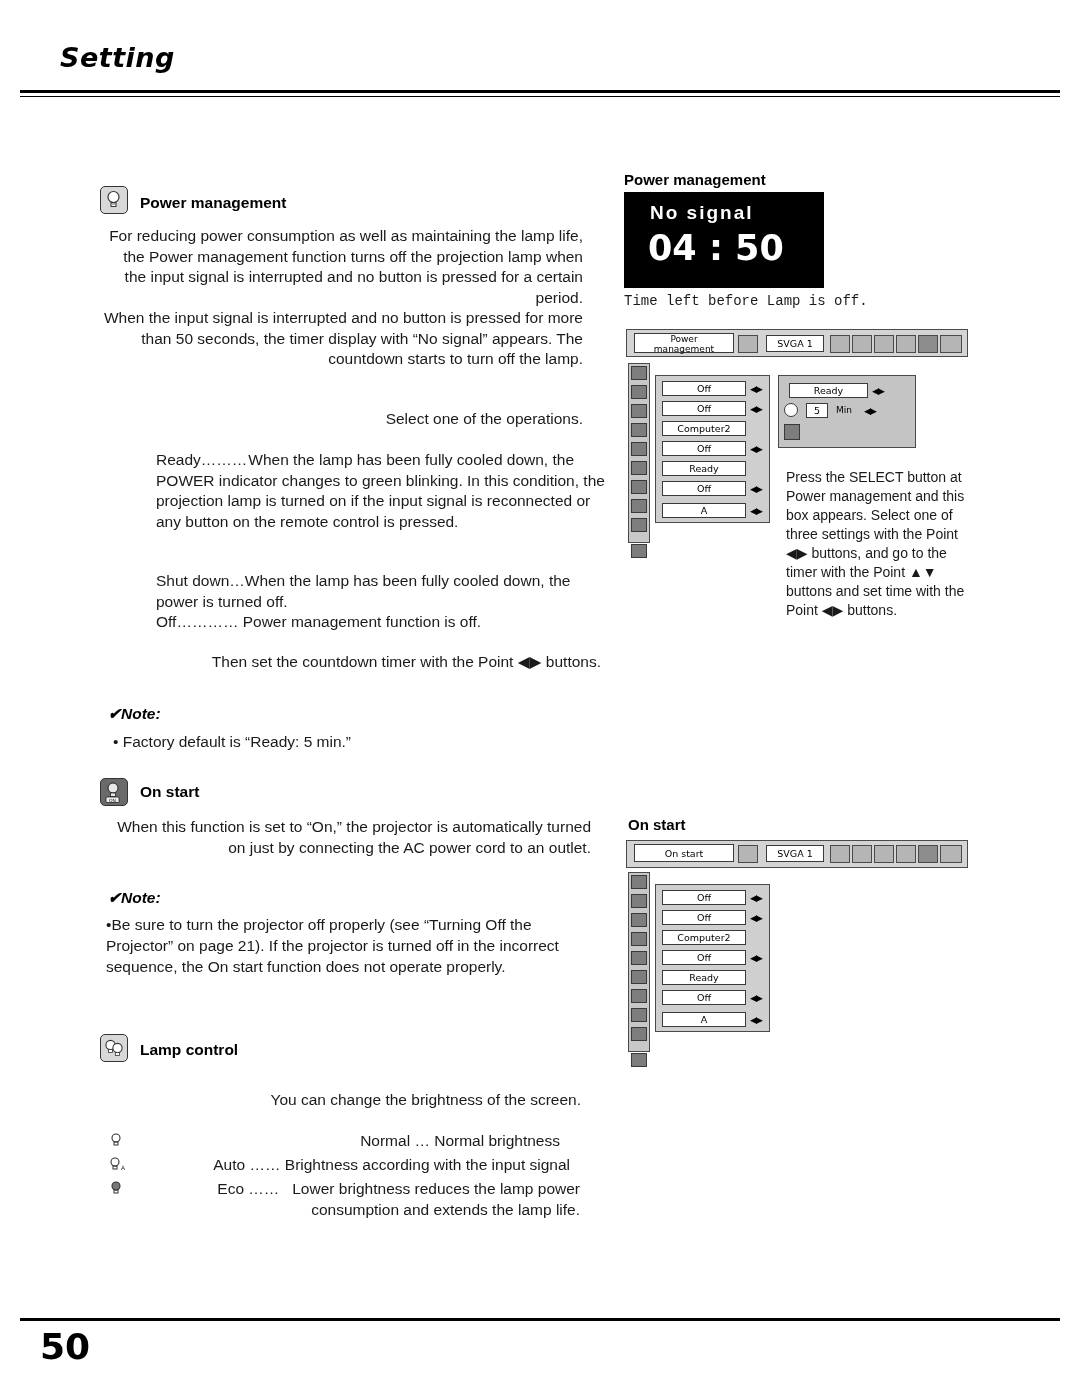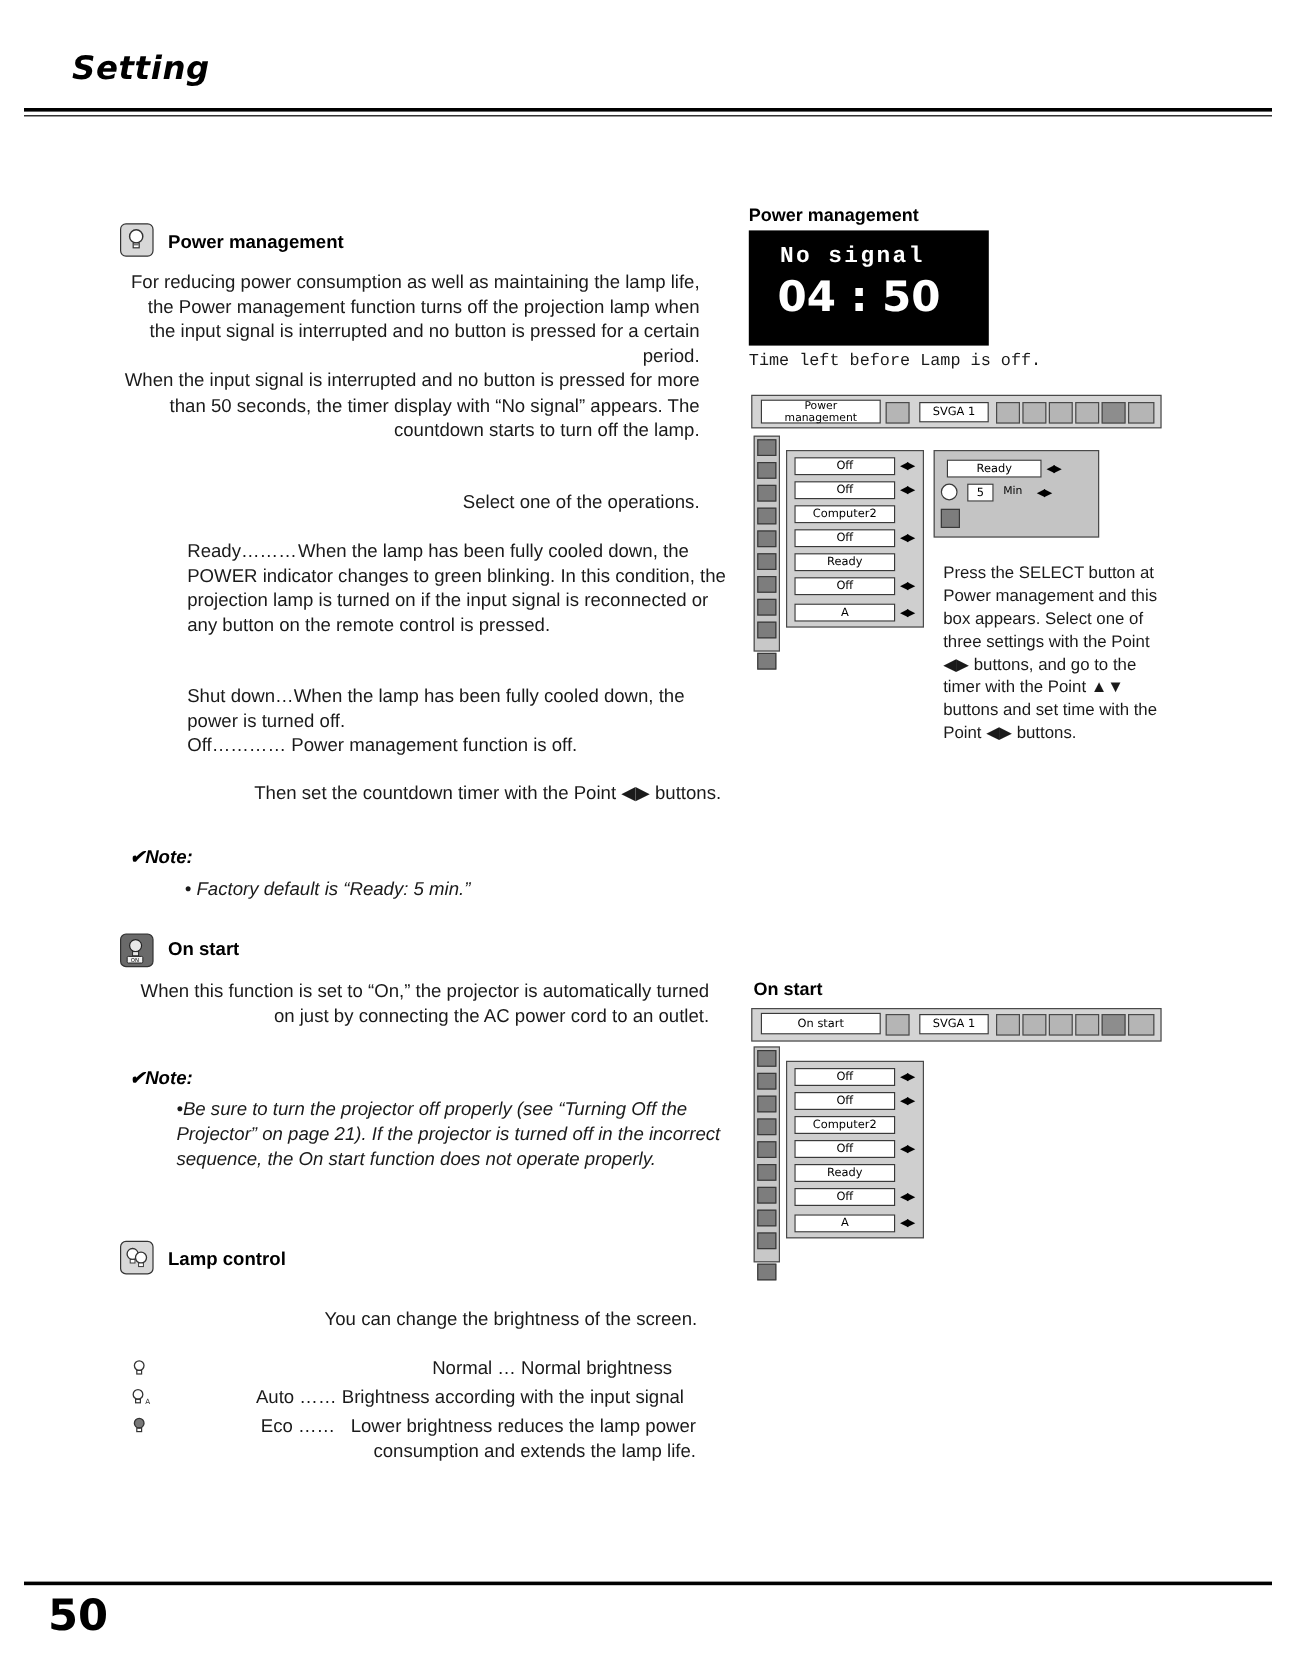--- a/index.html
+++ b/index.html
@@ -87,24 +87,22 @@
   .note-head {
     position: absolute;
     font-size: 15.5px;
     font-weight: bold;
     font-style: italic;
     color: #000;
   }
   .note-text {
     position: absolute;
     font-size: 15.5px;
-    font-style: italic;
     line-height: 21px;
     color: #1a1a1a;
-    margin-left: 41px;
   }
   .small-cap {
     position: absolute;
     font-size: 14px;
     line-height: 19px;
     color: #1a1a1a;
   }
   .col-head {
     position: absolute;
     font-size: 15px;
@@ -135,21 +133,21 @@
   }
 
   
   .osd-shot {
     position: absolute;
     background: #000;
   }
   .nosig-title {
     position: absolute;
     color: #fff;
-    font-family: Liberation Mono, monospace;
+    font-family: Liberation Sans, sans-serif;
     font-weight: bold;
     letter-spacing: 2px;
   }
   .nosig-time {
     position: absolute;
     color: #fff;
     font-family: "DejaVu Sans", sans-serif;
     font-weight: bold;
   }
 

